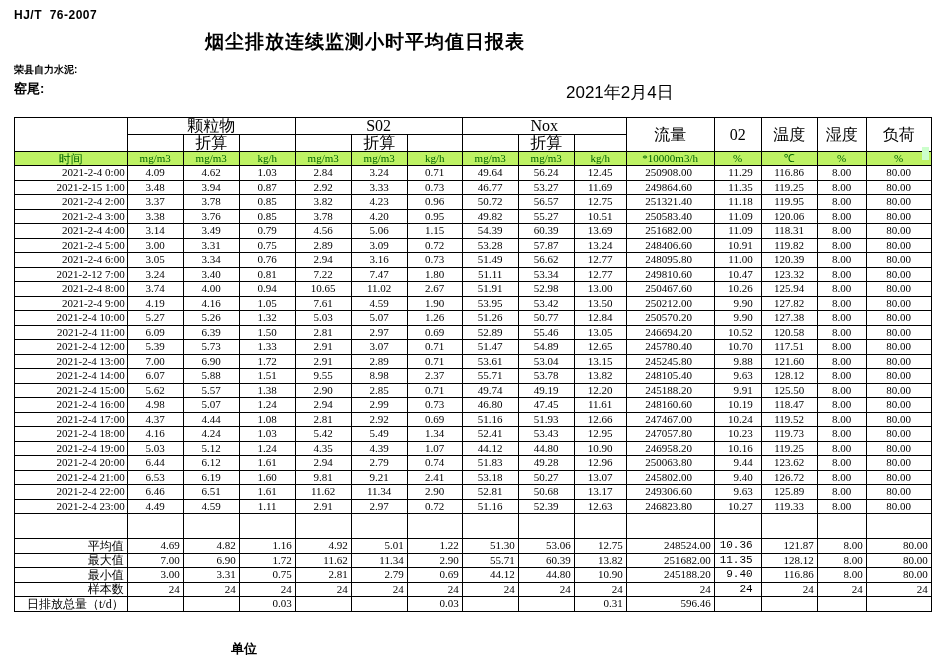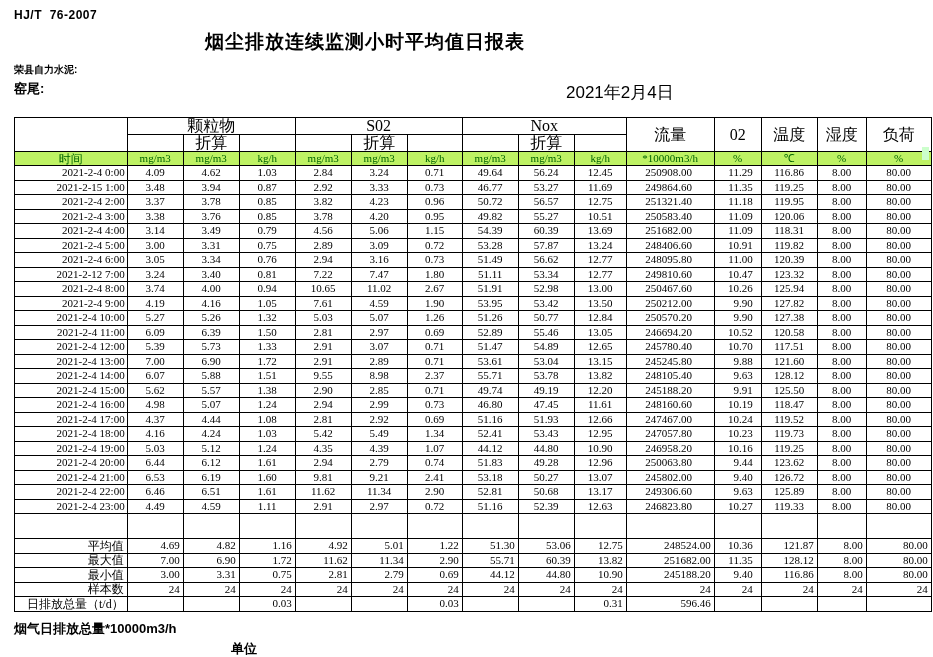--- a/index.html
+++ b/index.html
@@ -23,21 +23,21 @@
   .hr-b td{height:13px;}
   .hr-c td{height:13px;}
   .grp{text-align:center;font-size:16px;}
   .green td{background:#bef264;color:#006400;text-align:center;font-size:11px;}
   .green td.zh{font-size:12px;}
   .cell-time{text-align:right;padding-right:3px;}
   .value-cell{text-align:center;}
   td.col-flow{padding-right:5px;}
   td.col-o2{text-align:right;padding-right:8px;}
   tr.summary-row td{text-align:right;padding-right:3px;}
-  tr.summary-row td.col-o2{padding-right:8px;}
+  tr.summary-row td.col-o2{padding-right:8px;font-family:Liberation Mono, monospace;}
   td.sum-label{text-align:right;font-size:12px;padding-right:3px;}
   td.total-label{text-align:left;font-size:12px;padding-left:12px;}
   tr.spacer-row td{height:24px;}
   .edge-frag{position:absolute;left:922px;top:147px;width:7px;height:13px;background:#ccffcc;}
 </style>
 </head>
 <body>
 
 <div class="report">
   <div class="abs std">HJ/T  76-2007</div>
@@ -616,16 +616,15 @@
           <td class="col-o2"></td>
           <td class=""></td>
           <td class=""></td>
           <td class=""></td>
         </tr>
       </tbody>
   </table>
 
   <div class="edge-frag"></div>
 
-  <div class="abs f1">烟气日排放总量*10000m3/h</div>
   <div class="abs f2">上报单位（盖章）</div>
   <div class="abs f3">单位</div>
 </div>
 
 </body></html>

